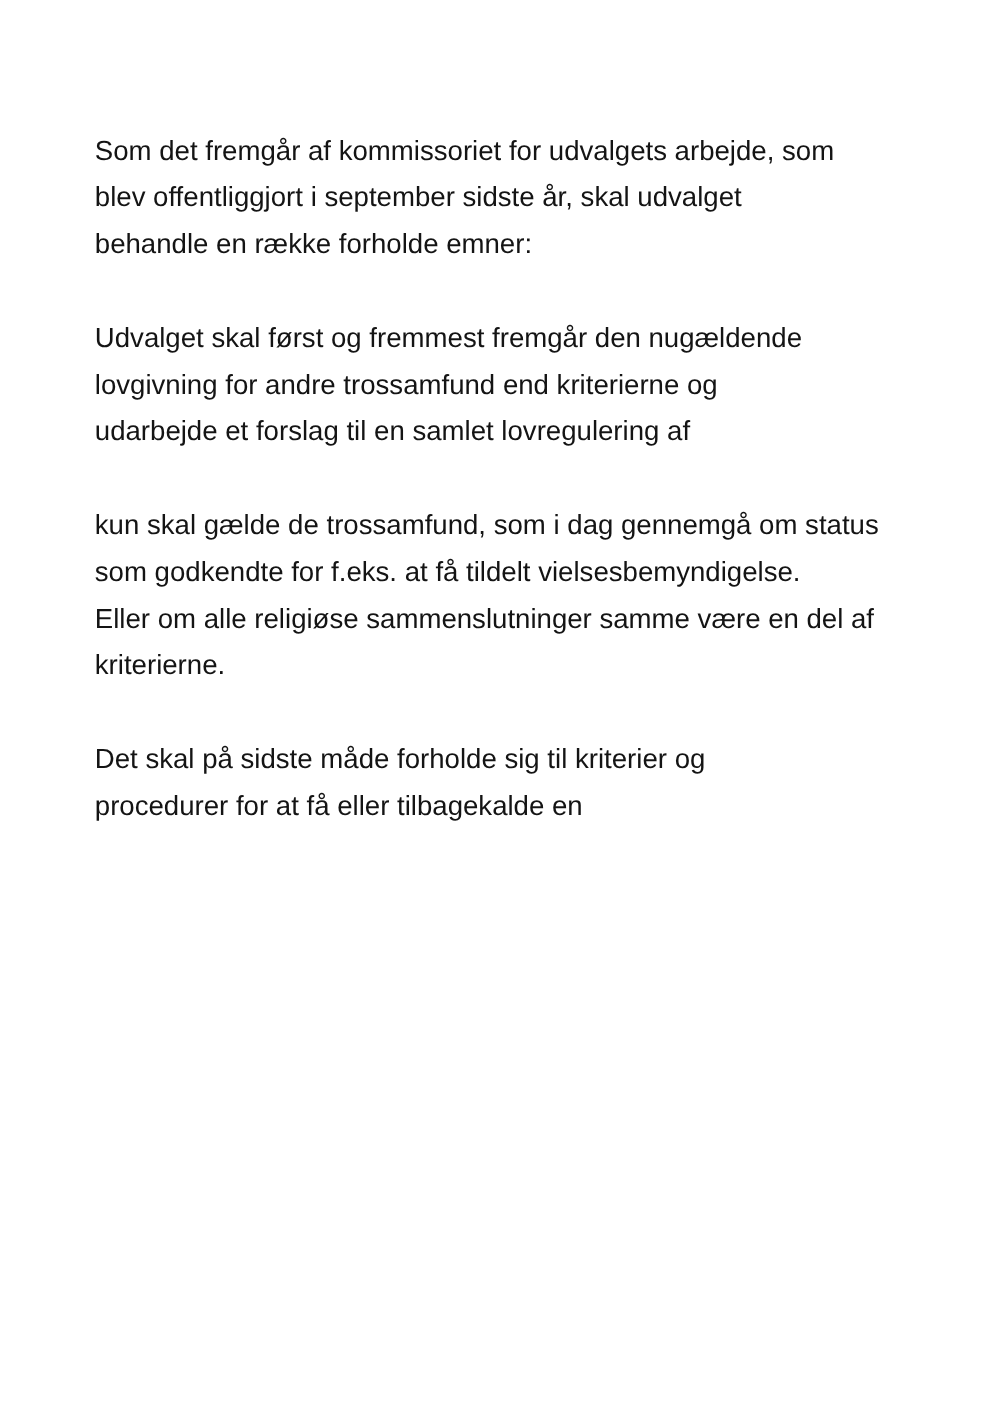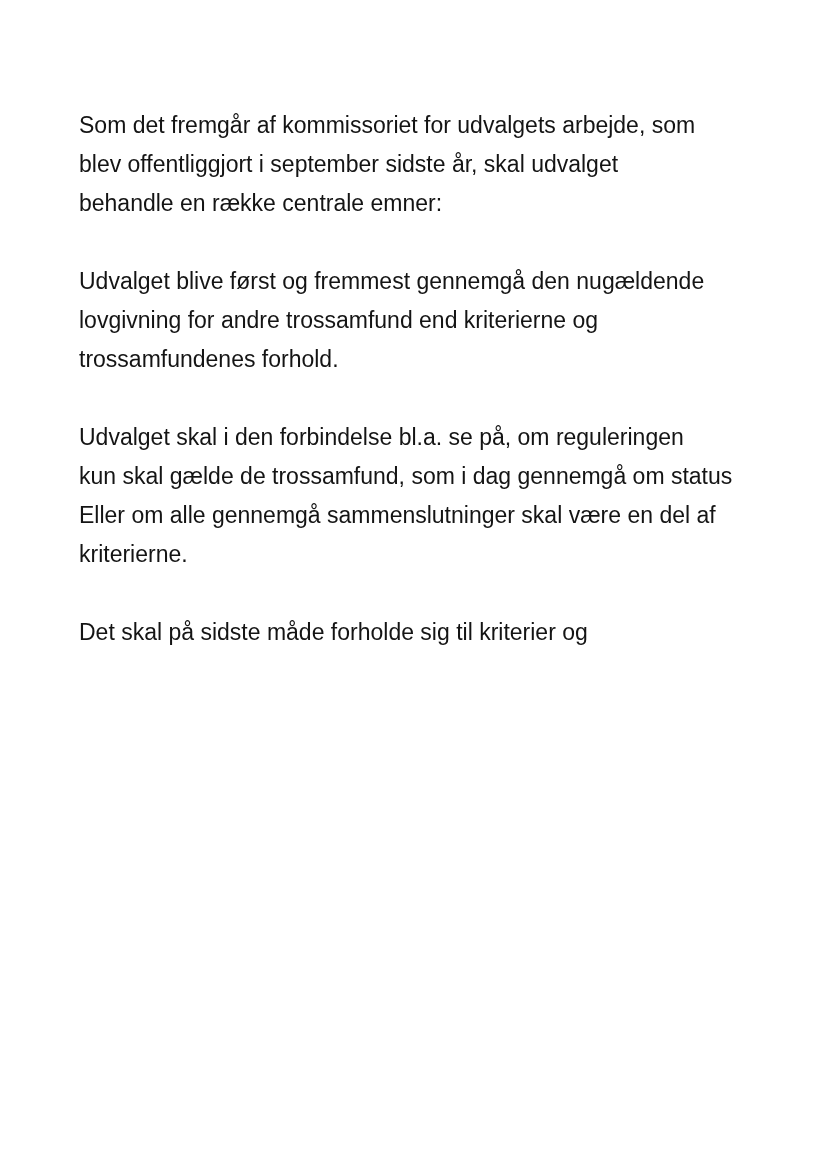--- a/index.html
+++ b/index.html
@@ -33,30 +33,31 @@
   }
 </style>
 </head>
 <body>
 
 <div class="page">
   <div class="doc-content">
       <div class="paragraph">
         <div class="text-line">Som det fremgår af kommissoriet for udvalgets arbejde, som</div>
         <div class="text-line">blev offentliggjort i september sidste år, skal udvalget</div>
-        <div class="text-line">behandle en række centrale emner:</div>
+        <div class="text-line">behandle en række forholde emner:</div>
       </div>
       <div class="paragraph">
-        <div class="text-line">Udvalget blive først og fremmest gennemgå den nugældende</div>
+        <div class="text-line">Udvalget skal først og fremmest fremgår den nugældende</div>
         <div class="text-line">lovgivning for andre trossamfund end kriterierne og</div>
-        <div class="text-line">trossamfundenes forhold.</div>
+        <div class="text-line">udarbejde et forslag til en samlet lovregulering af</div>
       </div>
       <div class="paragraph">
-        <div class="text-line">Udvalget skal i den forbindelse bl.a. se på, om reguleringen</div>
         <div class="text-line">kun skal gælde de trossamfund, som i dag gennemgå om status</div>
-        <div class="text-line">Eller om alle gennemgå sammenslutninger skal være en del af</div>
+        <div class="text-line">som godkendte for f.eks. at få tildelt vielsesbemyndigelse.</div>
+        <div class="text-line">Eller om alle religiøse sammenslutninger samme være en del af</div>
         <div class="text-line">kriterierne.</div>
       </div>
       <div class="paragraph">
         <div class="text-line">Det skal på sidste måde forholde sig til kriterier og</div>
+        <div class="text-line">procedurer for at få eller tilbagekalde en</div>
       </div>
     </div>
 </div>
 
 </body></html>

